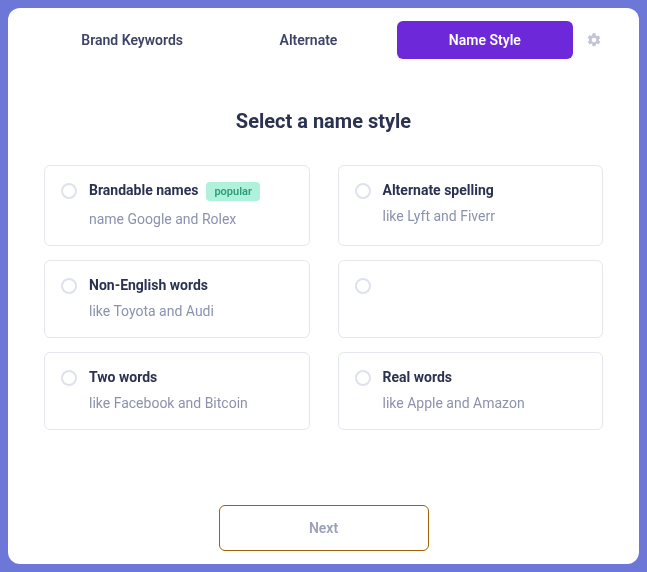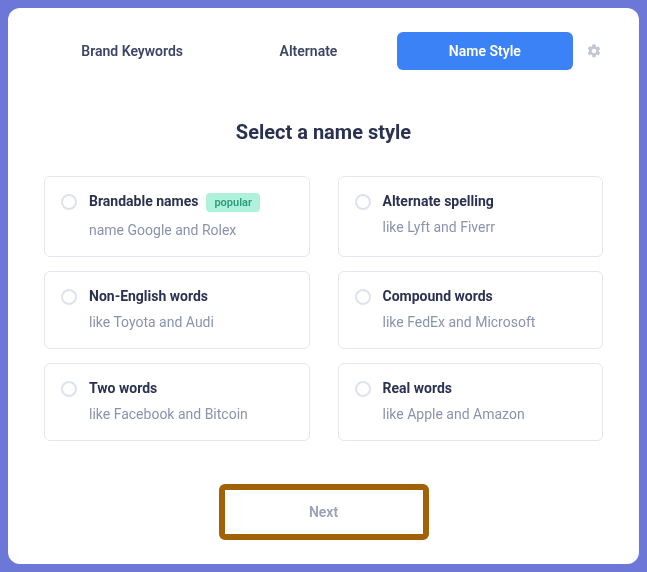--- a/index.html
+++ b/index.html
@@ -12,21 +12,21 @@
       background: #6d77d8;
       padding: 8px;
       width: 647px;
       height: 572px;
     }
     .card {
       background: #ffffff;
       border-radius: 12px;
       width: 100%;
       height: 100%;
-      padding: 24px 36px;
+      padding: 13px 36px;
       display: flex;
       flex-direction: column;
     }
     .tabs-row {
       display: flex;
       align-items: center;
       gap: 0;
       margin-bottom: 50px;
     }
     .tabs {
@@ -41,21 +41,21 @@
       font-weight: 600;
       color: #3d4466;
       padding: 11px 18px;
       border-radius: 6px;
       cursor: pointer;
       background: transparent;
       border: none;
       font-family: inherit;
     }
     .tab.active {
-      background: #3b82f6;
+      background: #6d28d9;
       color: #ffffff;
     }
     .gear {
       width: 18px;
       height: 18px;
       margin-left: 12px;
       color: #c1c5d6;
       cursor: pointer;
       display: flex;
       align-items: center;
@@ -120,21 +120,21 @@
       font-size: 14px;
       color: #8b92ad;
     }
     .footer {
       margin-top: auto;
       display: flex;
       justify-content: center;
       padding-top: 30px;
     }
     .next-btn {
-      border: 6px solid #a16207;
+      border: 1px solid #a16207;
       background: #ffffff;
       color: #9ba1b8;
       font-size: 14px;
       font-weight: 600;
       padding: 14px 0;
       width: 210px;
       border-radius: 6px;
       cursor: pointer;
       font-family: inherit;
     }
@@ -187,26 +187,20 @@
       <div class="option-content">
         <div class="option-title-row">
           <span class="option-title">Non-English words</span>
         </div>
         <span class="option-desc">like Toyota and Audi</span>
       </div>
     </div>
 
     <div class="option">
       <div class="radio"></div>
-      <div class="option-content">
-        <div class="option-title-row">
-          <span class="option-title">Compound words</span>
-        </div>
-        <span class="option-desc">like FedEx and Microsoft</span>
-      </div>
     </div>
 
     <div class="option">
       <div class="radio"></div>
       <div class="option-content">
         <div class="option-title-row">
           <span class="option-title">Two words</span>
         </div>
         <span class="option-desc">like Facebook and Bitcoin</span>
       </div>

